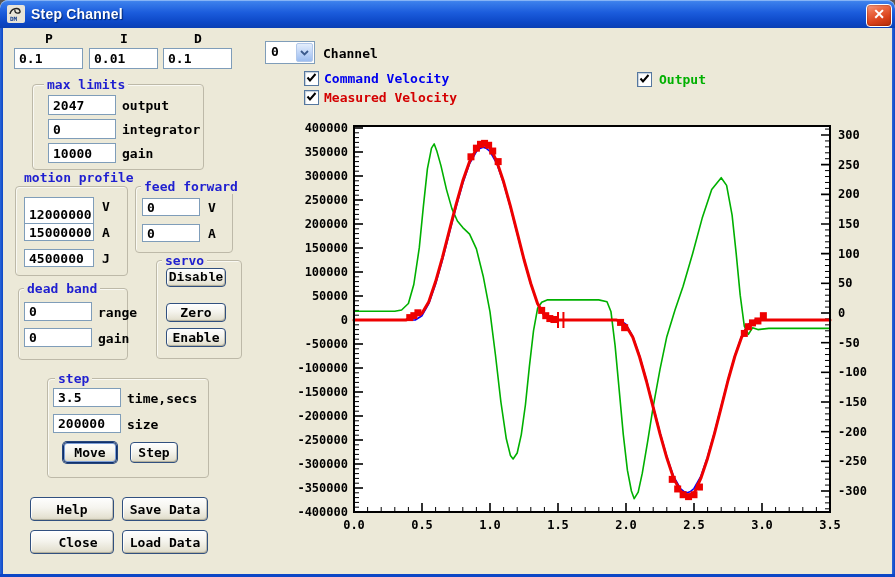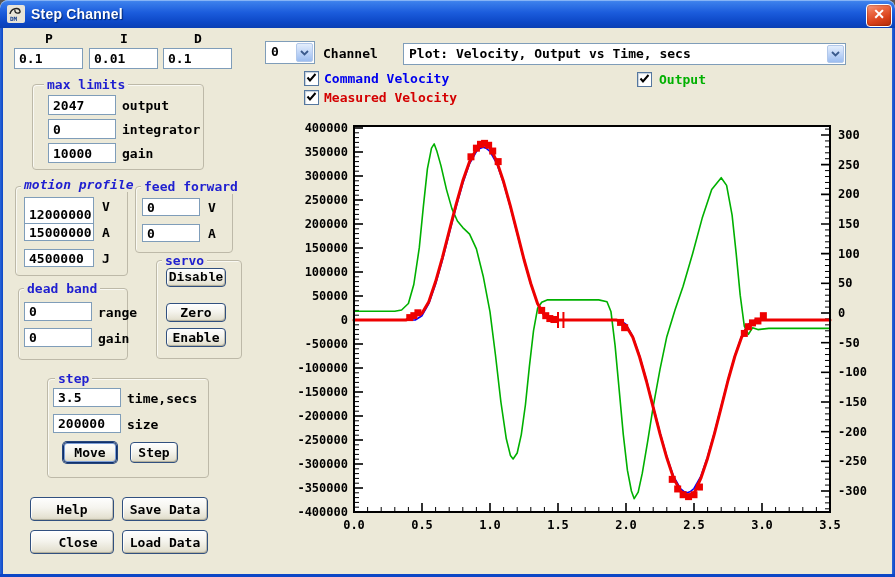--- a/index.html
+++ b/index.html
@@ -77,28 +77,20 @@
   <div class="combo" style="left:265px;top:41px;width:50px;height:23px;">
     <span class="combo-text">0</span>
     <span class="combo-arrow">
       <svg width="9" height="6" viewBox="0 0 9 6">
           <path d="M1 1 L4.5 4.5 L8 1" stroke="#3a5a8c" stroke-width="1.8" fill="none"></path>
         </svg>
     </span>
   </div>
   <span class="lbl" style="left:323px;top:46px;">Channel</span>
 
-  <div class="combo" style="left:403px;top:43px;width:443px;height:22px;">
-    <span class="combo-text">Plot: Velocity, Output vs Time, secs</span>
-    <span class="combo-arrow">
-      <svg width="9" height="6" viewBox="0 0 9 6">
-          <path d="M1 1 L4.5 4.5 L8 1" stroke="#3a5a8c" stroke-width="1.8" fill="none"></path>
-        </svg>
-    </span>
-  </div>
 
   <span class="checkbox" style="left:304px;top:71px;">
     <svg width="13" height="13" viewBox="0 0 13 13">
         <path d="M2.5 6.5 L5 9.5 L10.5 3" stroke="#000" stroke-width="2" fill="none"></path>
       </svg>
   </span>
   <span class="lbl" style="left: 324px; top: 71px; color: rgb(0, 0, 238);">Command Velocity</span>
   <span class="checkbox" style="left:304px;top:90px;">
     <svg width="13" height="13" viewBox="0 0 13 13">
         <path d="M2.5 6.5 L5 9.5 L10.5 3" stroke="#000" stroke-width="2" fill="none"></path>
@@ -115,21 +107,21 @@
   <div class="group" style="left:32px;top:84px;width:170px;height:84px;"></div>
   <span class="group-title" style="left:44px;top:77px;">max limits</span>
   <input class="entry" style="left: 48px; top: 95px; width: 68px; height: 20px;" value="2047">
   <span class="lbl" style="left:122px;top:98px;">output</span>
   <input class="entry" style="left: 48px; top: 119px; width: 68px; height: 20px;" value="0">
   <span class="lbl" style="left:122px;top:122px;">integrator</span>
   <input class="entry" style="left: 48px; top: 143px; width: 68px; height: 20px;" value="10000">
   <span class="lbl" style="left:122px;top:146px;">gain</span>
 
   <div class="group" style="left:15px;top:186px;width:111px;height:88px;"></div>
-  <span class="group-title" style="left:21px;top:177px;font-style:italic;">motion profile</span>
+  <span class="group-title" style="left:21px;top:170px;">motion profile</span>
   <input class="entry" style="left: 24px; top: 197px; width: 70px; height: 34px;" value="12000000">
   <span class="lbl" style="left:102px;top:199px;">V</span>
   <input class="entry" style="left: 24px; top: 223px; width: 70px; height: 18px;" value="15000000">
   <span class="lbl" style="left:102px;top:225px;">A</span>
   <input class="entry" style="left: 24px; top: 249px; width: 70px; height: 18px;" value="4500000">
   <span class="lbl" style="left:102px;top:251px;">J</span>
 
   <div class="group" style="left:135px;top:186px;width:96px;height:65px;"></div>
   <span class="group-title" style="left:141px;top:179px;">feed forward</span>
   <input class="entry" style="left: 142px; top: 198px; width: 58px; height: 18px;" value="0">

